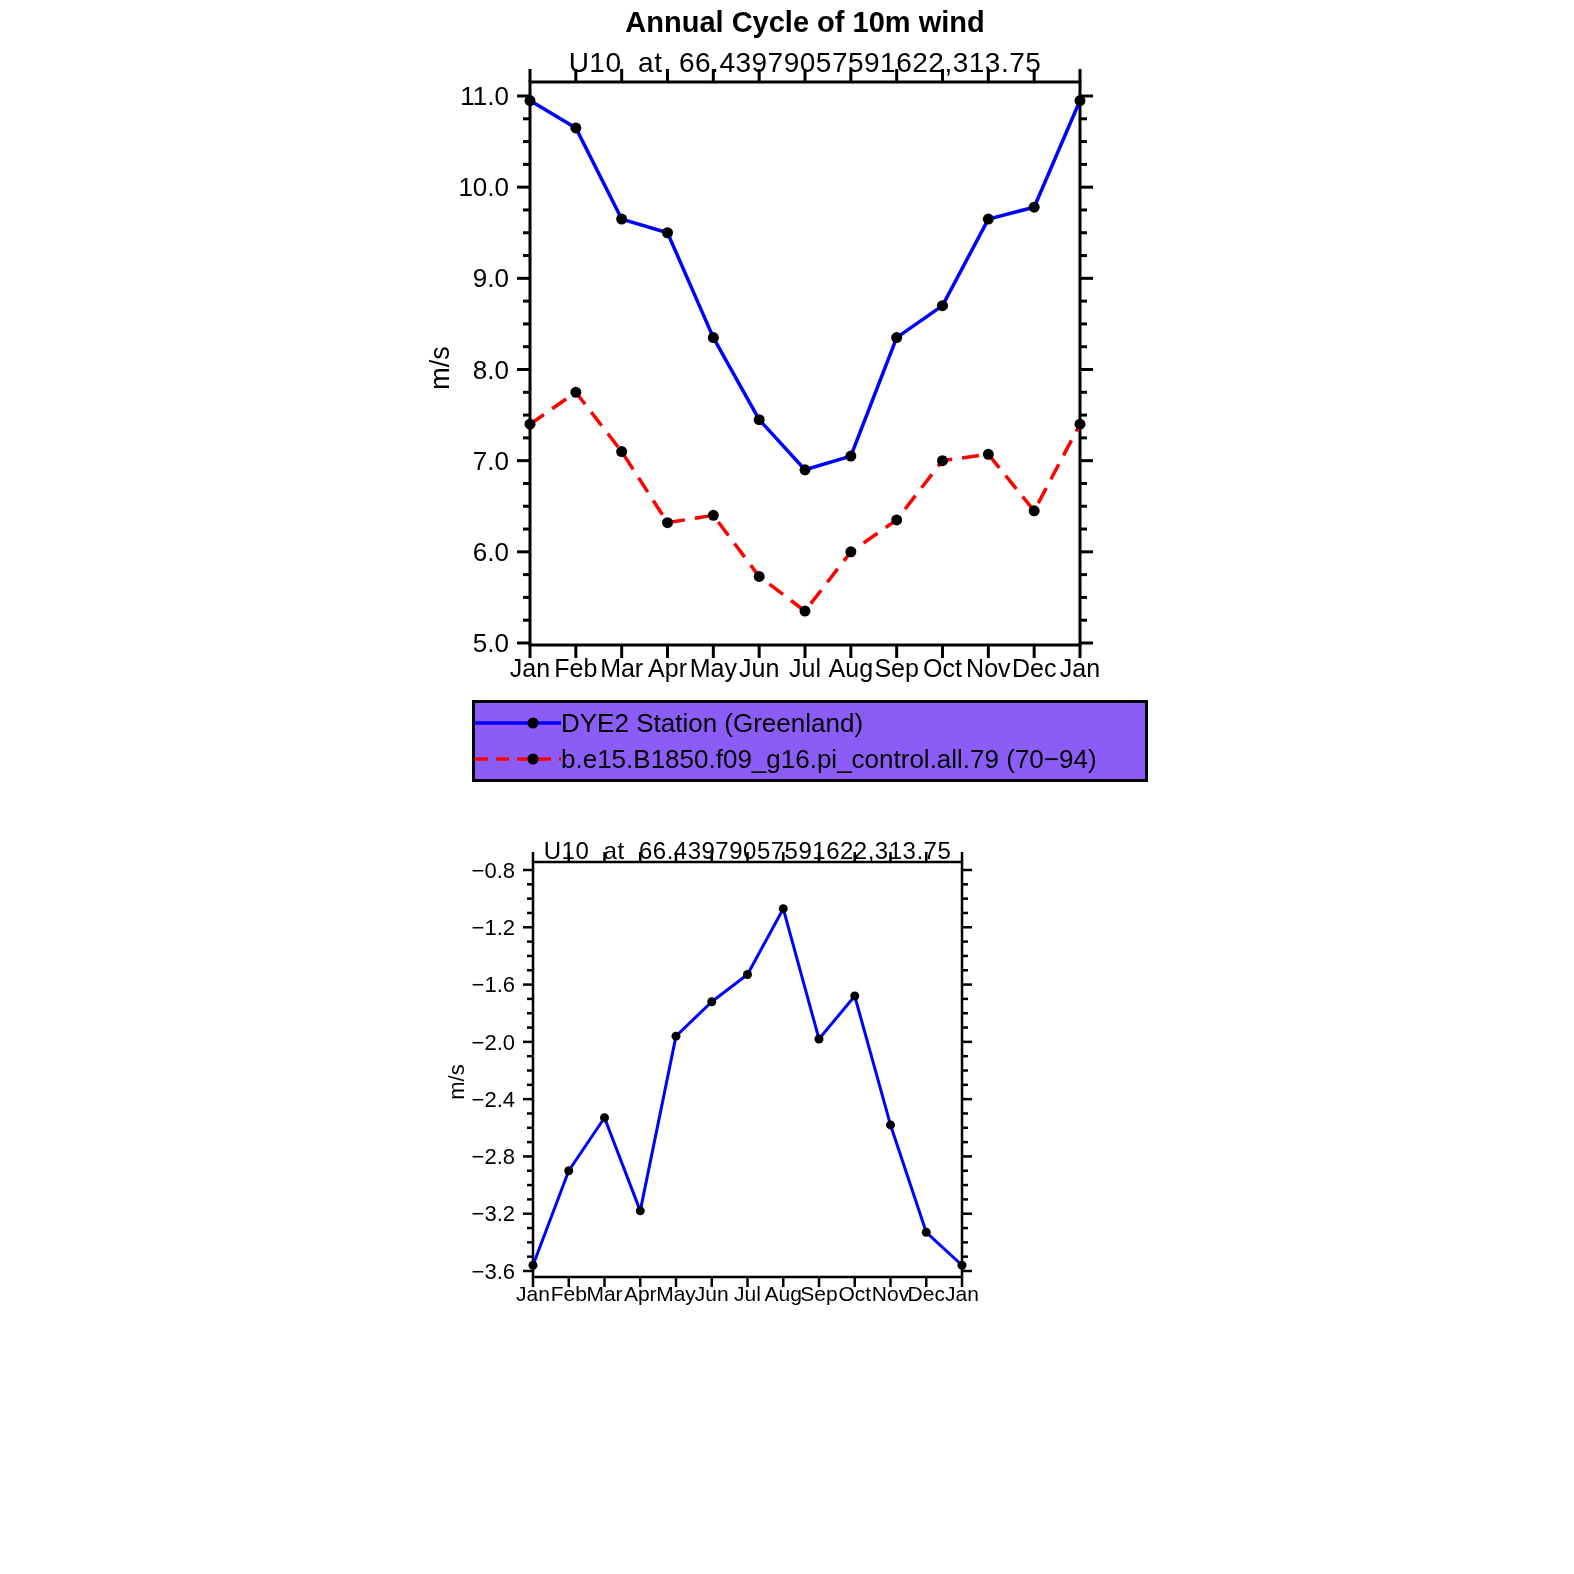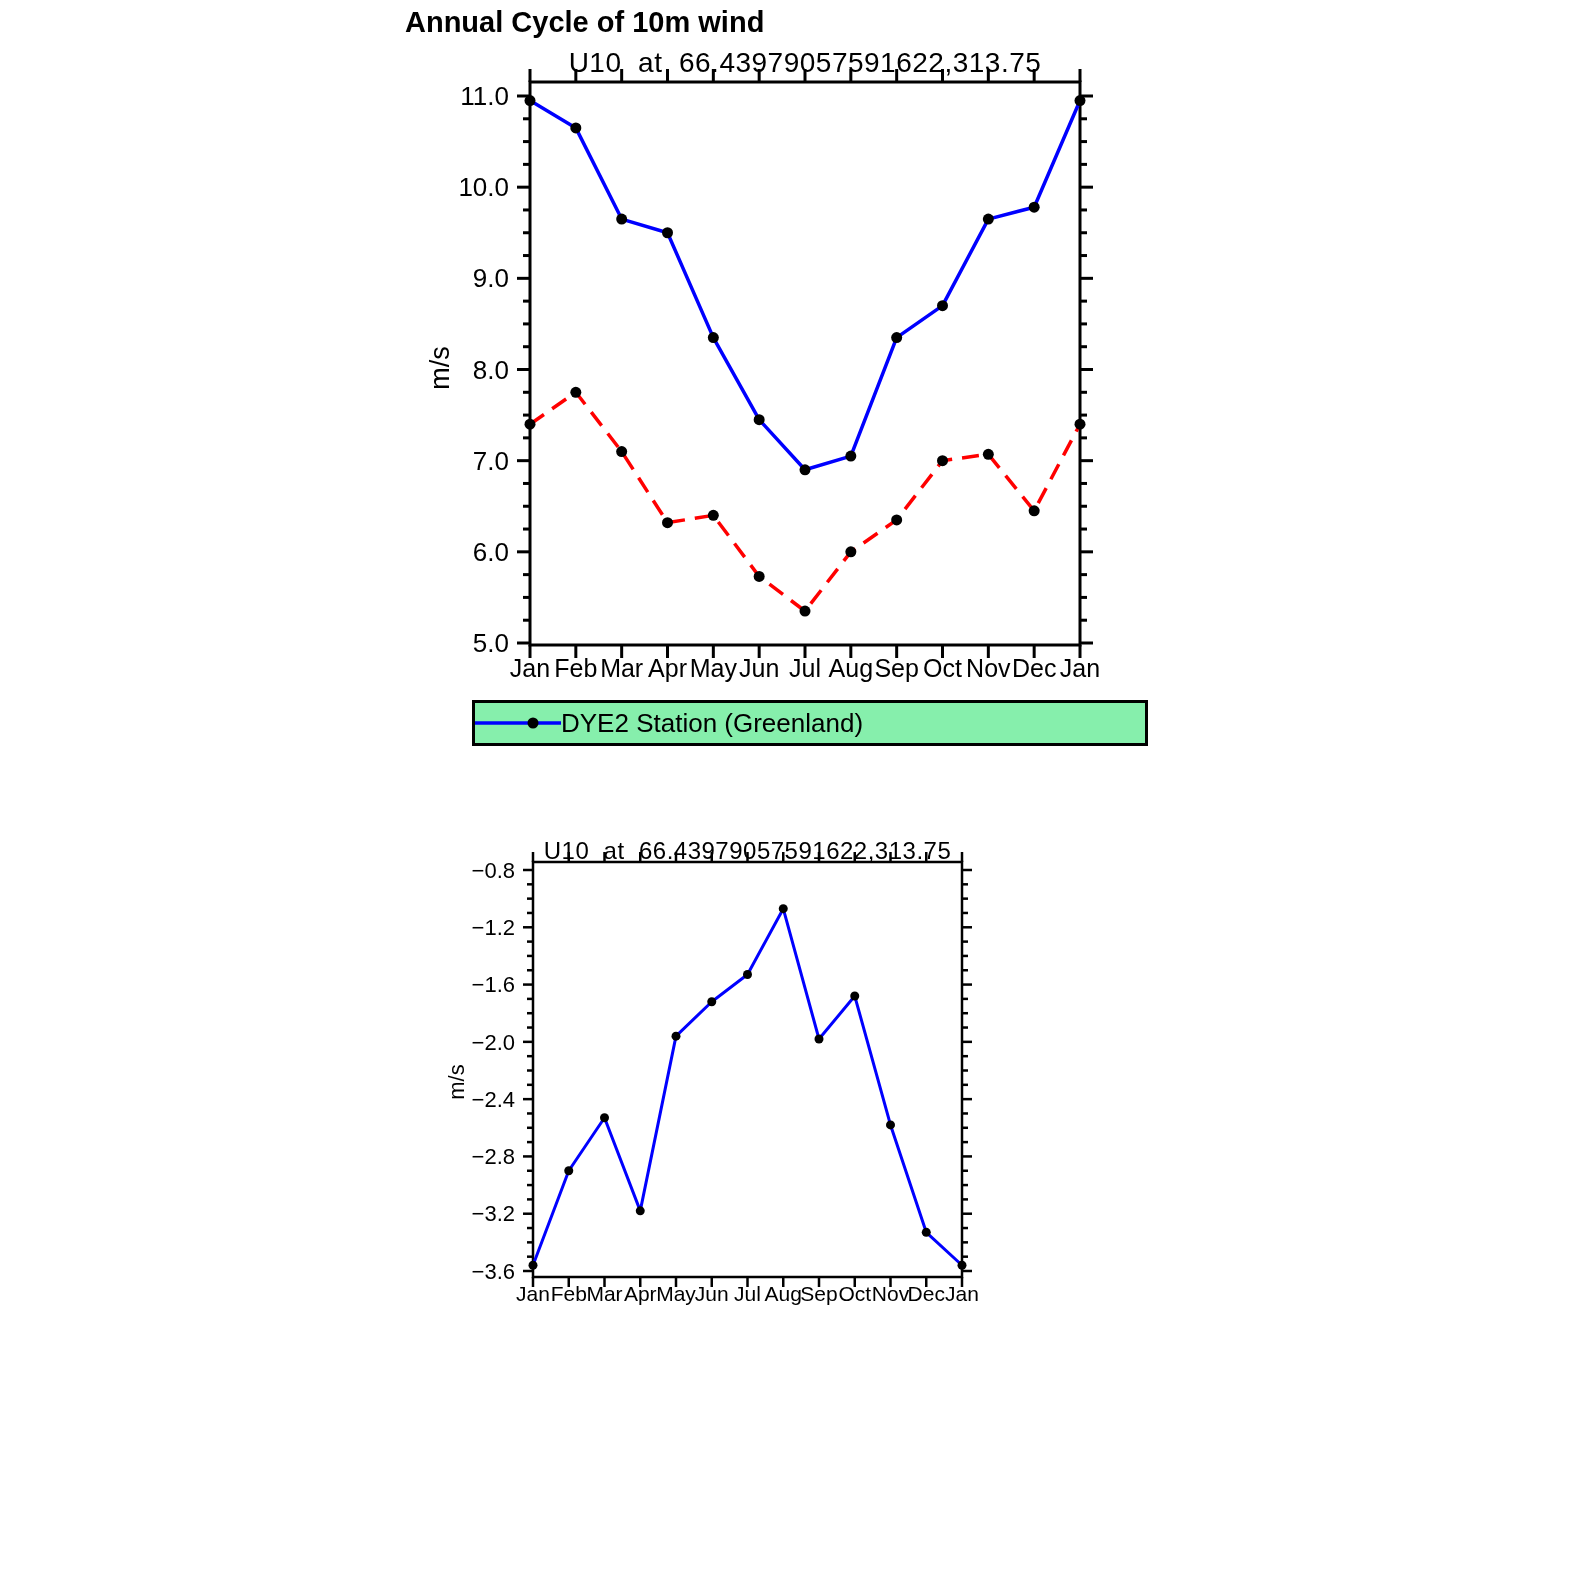--- a/index.html
+++ b/index.html
@@ -1,33 +1,33 @@
 <!DOCTYPE html>
 <html><head>
 <meta charset="utf-8">
 <style>
   html,body{margin:0;padding:0;background:#ffffff;}
   .page{position:relative;width:1574px;height:1574px;background:#ffffff;
         font-family:"Liberation Sans",sans-serif;color:#000;overflow:hidden;}
   .abs{position:absolute;}
   #charts-svg{position:absolute;left:0;top:0;}
   svg text{font-family:"Liberation Sans",sans-serif;fill:#000;}
-  .top-title{left:405px;top:6px;width:800px;
+  .top-title{left:405px;top:6px;width:800px;text-align:center;
              font-weight:bold;font-size:29px;}
   .top-subtitle{left:455px;top:47px;width:700px;text-align:center;
                 font-size:28px;white-space:pre;letter-spacing:0.5px;}
   .bottom-title{left:297px;top:806px;width:900px;text-align:center;
                 font-weight:bold;font-size:23px;}
   .bottom-subtitle{left:447px;top:837px;width:601px;text-align:center;
                    font-size:24px;white-space:pre;letter-spacing:0.5px;}
   .ylabel{position:absolute;transform:translate(-50%,-50%) rotate(-90deg);}
   .ylabel-top{left:440px;top:368px;font-size:27px;}
   .ylabel-bottom{left:457px;top:1082px;font-size:22px;}
   .legend-box{position:absolute;left:472px;top:700px;width:676px;
-              border:3px solid #000;background:#86efac;box-sizing:border-box;
+              border:3px solid #000;background:#8b5cf6;box-sizing:border-box;
               padding:2px 0;}
   .legend-row{display:flex;align-items:center;height:36px;}
   .legend-sample{width:86px;height:30px;flex:0 0 auto;}
   .legend-label{font-size:26px;white-space:nowrap;}
   .dashed{stroke-dasharray:13 8;}
 </style>
 </head>
 <body>
 
 <div class="page">
@@ -292,15 +292,22 @@
     </svg>
 
   <div class="legend-box">
     <div class="legend-row">
       <svg class="legend-sample" viewBox="0 0 86 30">
         <line x1="0" y1="15" x2="86" y2="15" stroke-width="3.5" stroke="#0000ff"></line>
         <circle cx="58" cy="15" r="5.5" fill="#000000"></circle>
       </svg>
       <span class="legend-label">DYE2 Station (Greenland)</span>
     </div>
+    <div class="legend-row">
+      <svg class="legend-sample" viewBox="0 0 86 30">
+        <line class="dashed" x1="0" y1="15" x2="86" y2="15" stroke-width="3.5" stroke="#ff0000"></line>
+        <circle cx="58" cy="15" r="5.5" fill="#000000"></circle>
+      </svg>
+      <span class="legend-label">b.e15.B1850.f09_g16.pi_control.all.79 (70−94)</span>
+    </div>
   </div>
 
 </div>
 
 </body></html>

